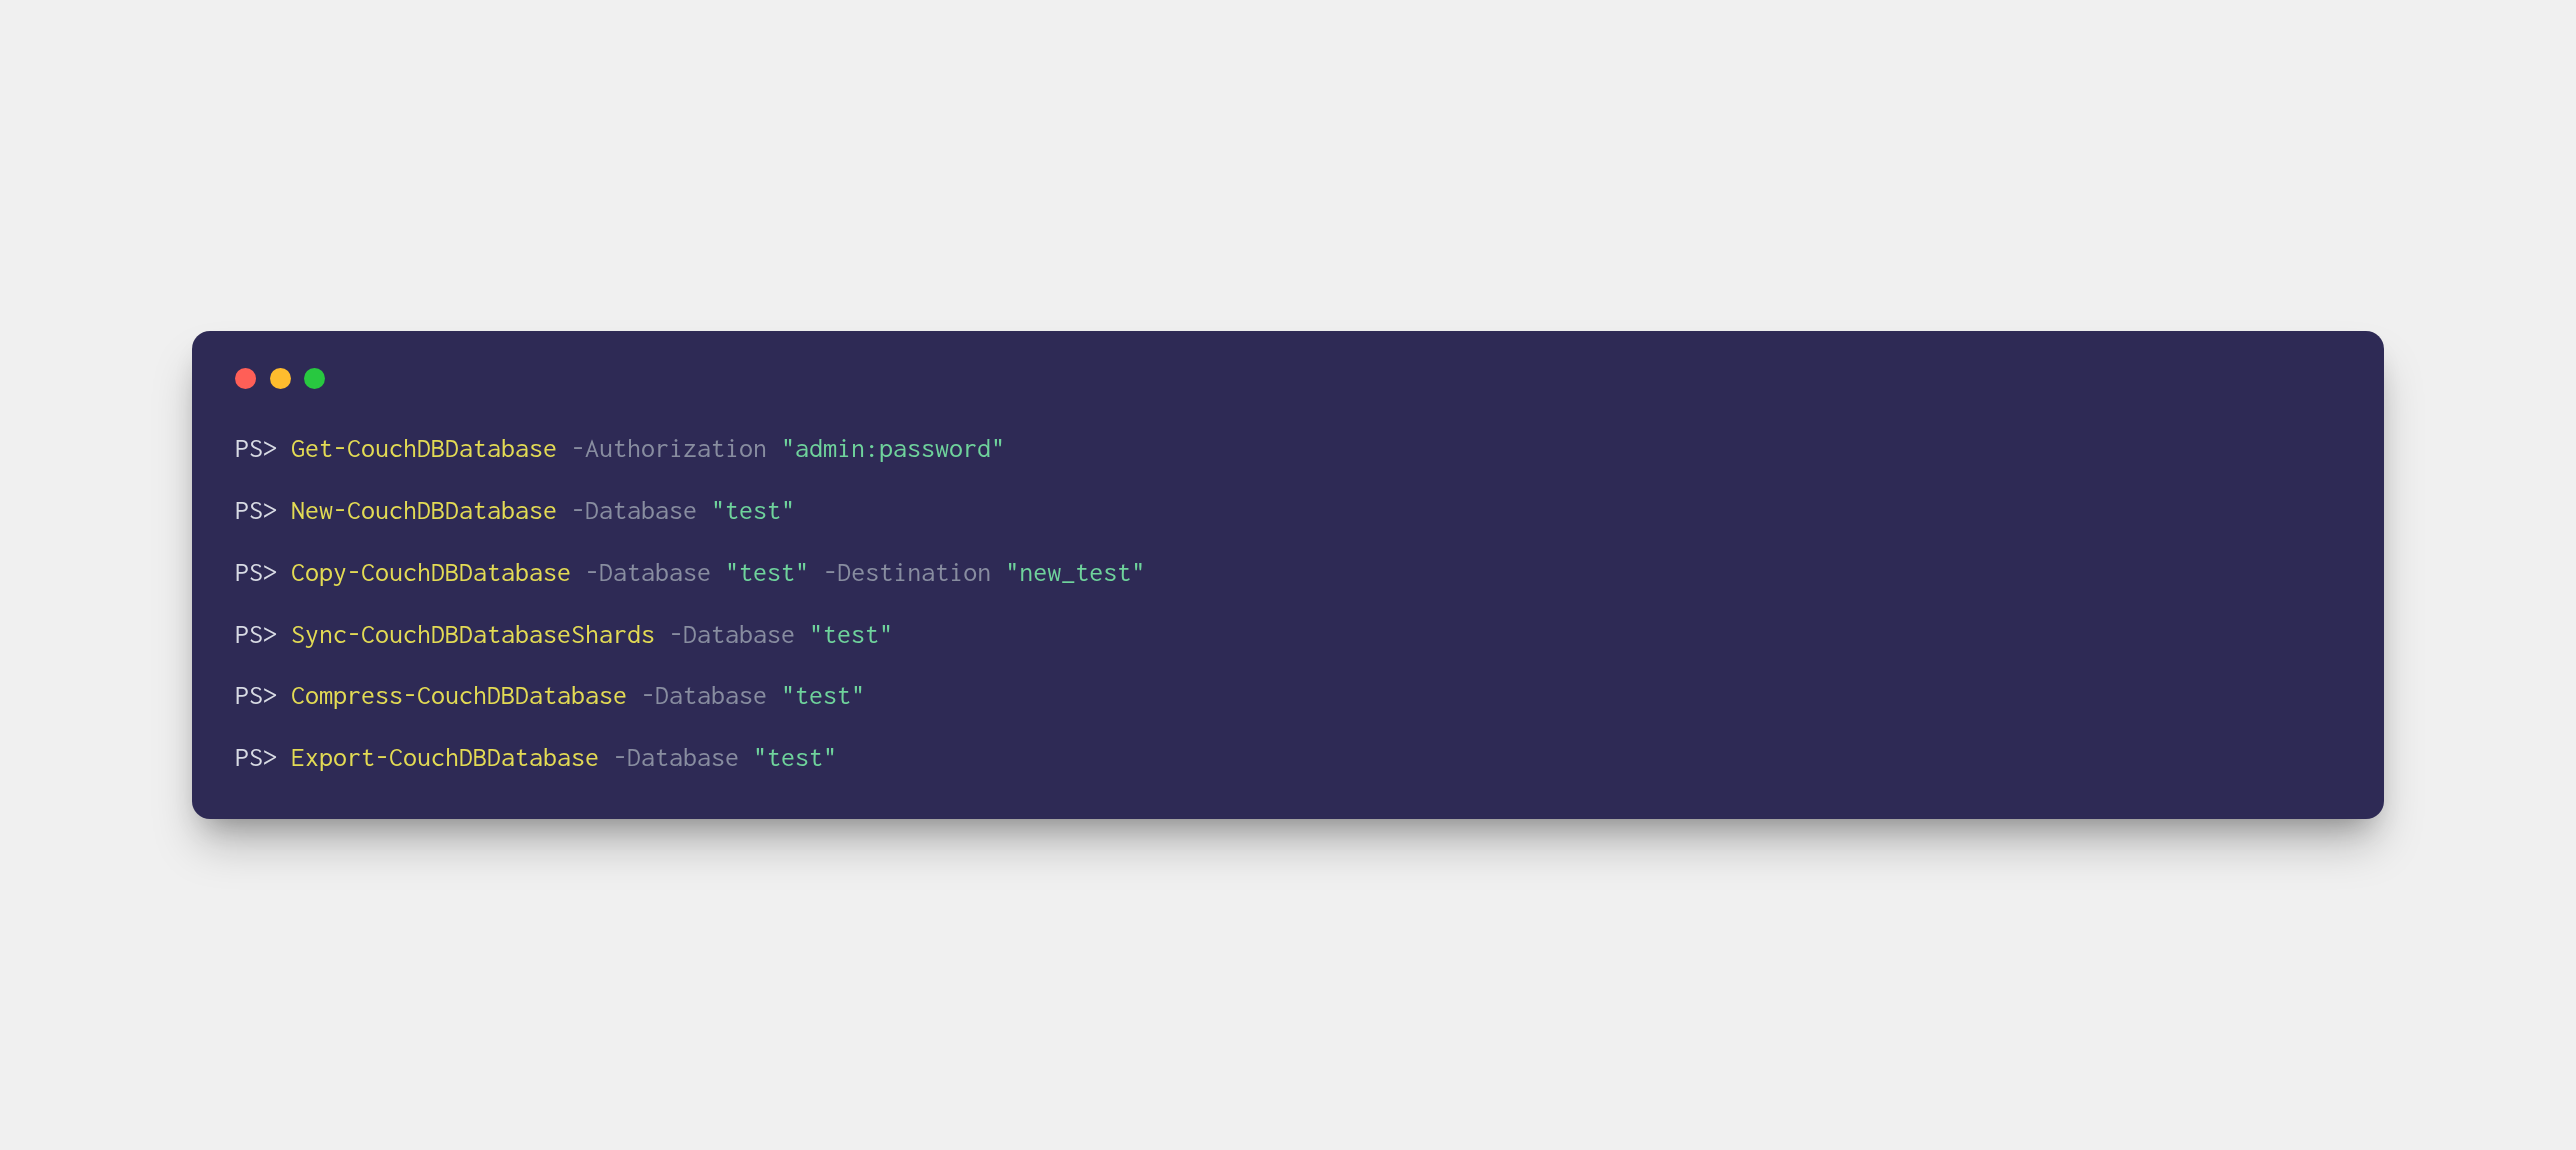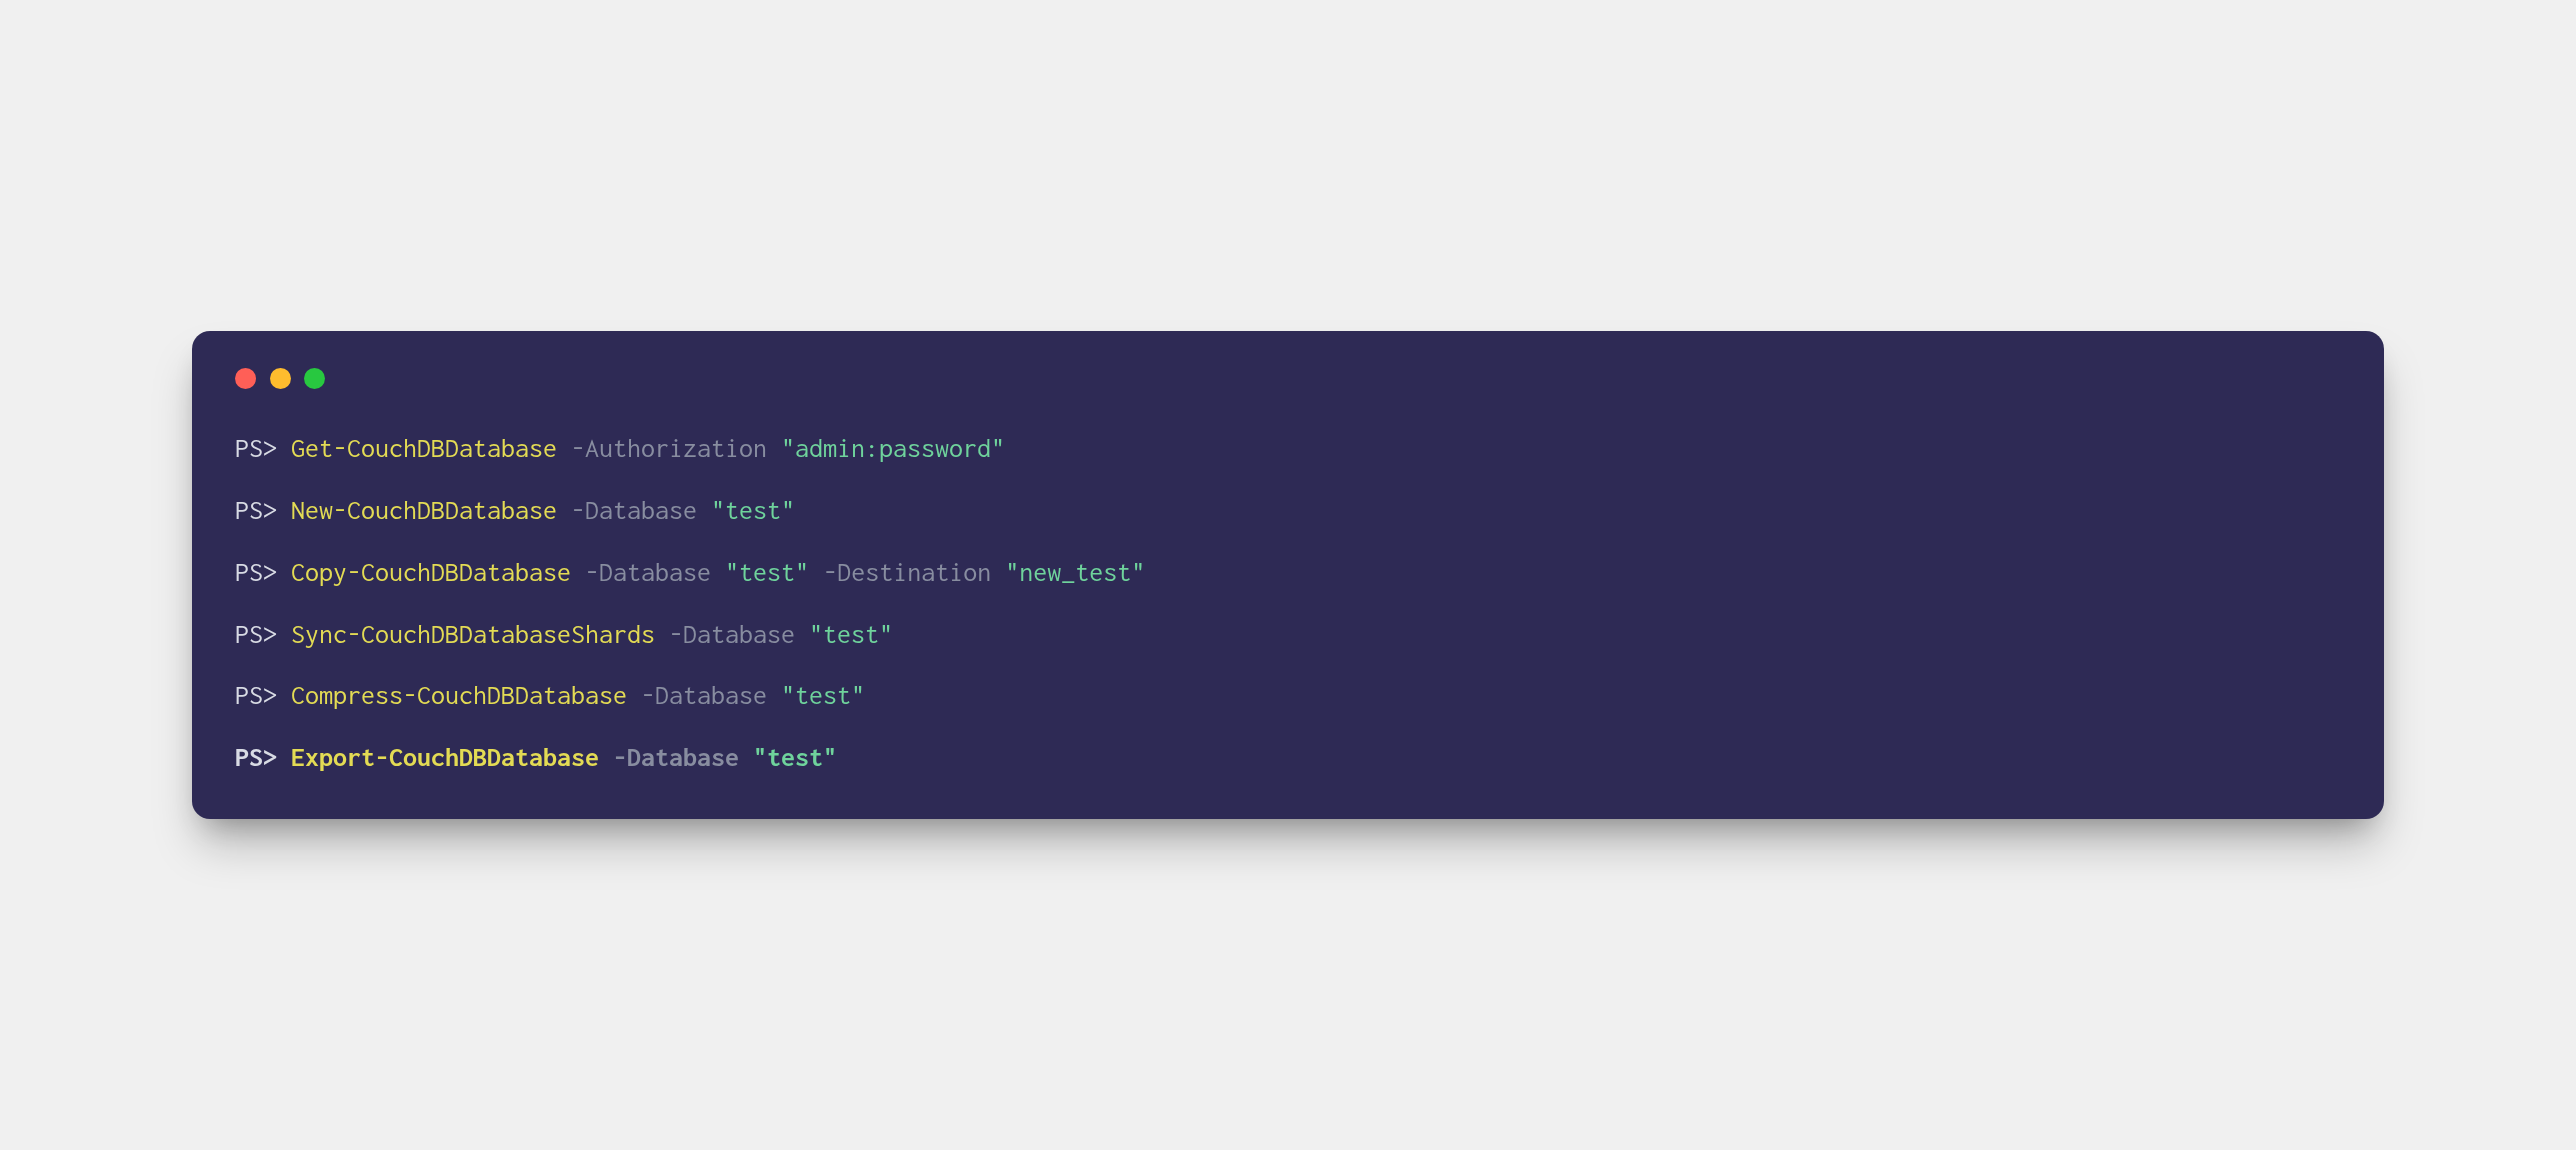--- a/index.html
+++ b/index.html
@@ -41,21 +41,21 @@
 
   .code-block {
     font-size: 28px;
     line-height: 1.35;
     white-space: pre;
   }
   .code-line {
     display: block;
     margin-bottom: 24px;
   }
-  .code-line:last-child { margin-bottom: 0; font-weight: bold; }
+  .code-line:last-child { margin-bottom: 0; }
 
   .tok-prompt { color: #d8dbe4; }
   .tok-cmd    { color: #e3db54; }
   .tok-param  { color: #888da0; }
   .tok-str    { color: #6fd39c; }
   .tok-plain  { color: #d8dbe4; }
 </style>
 </head>
 <body>
 

